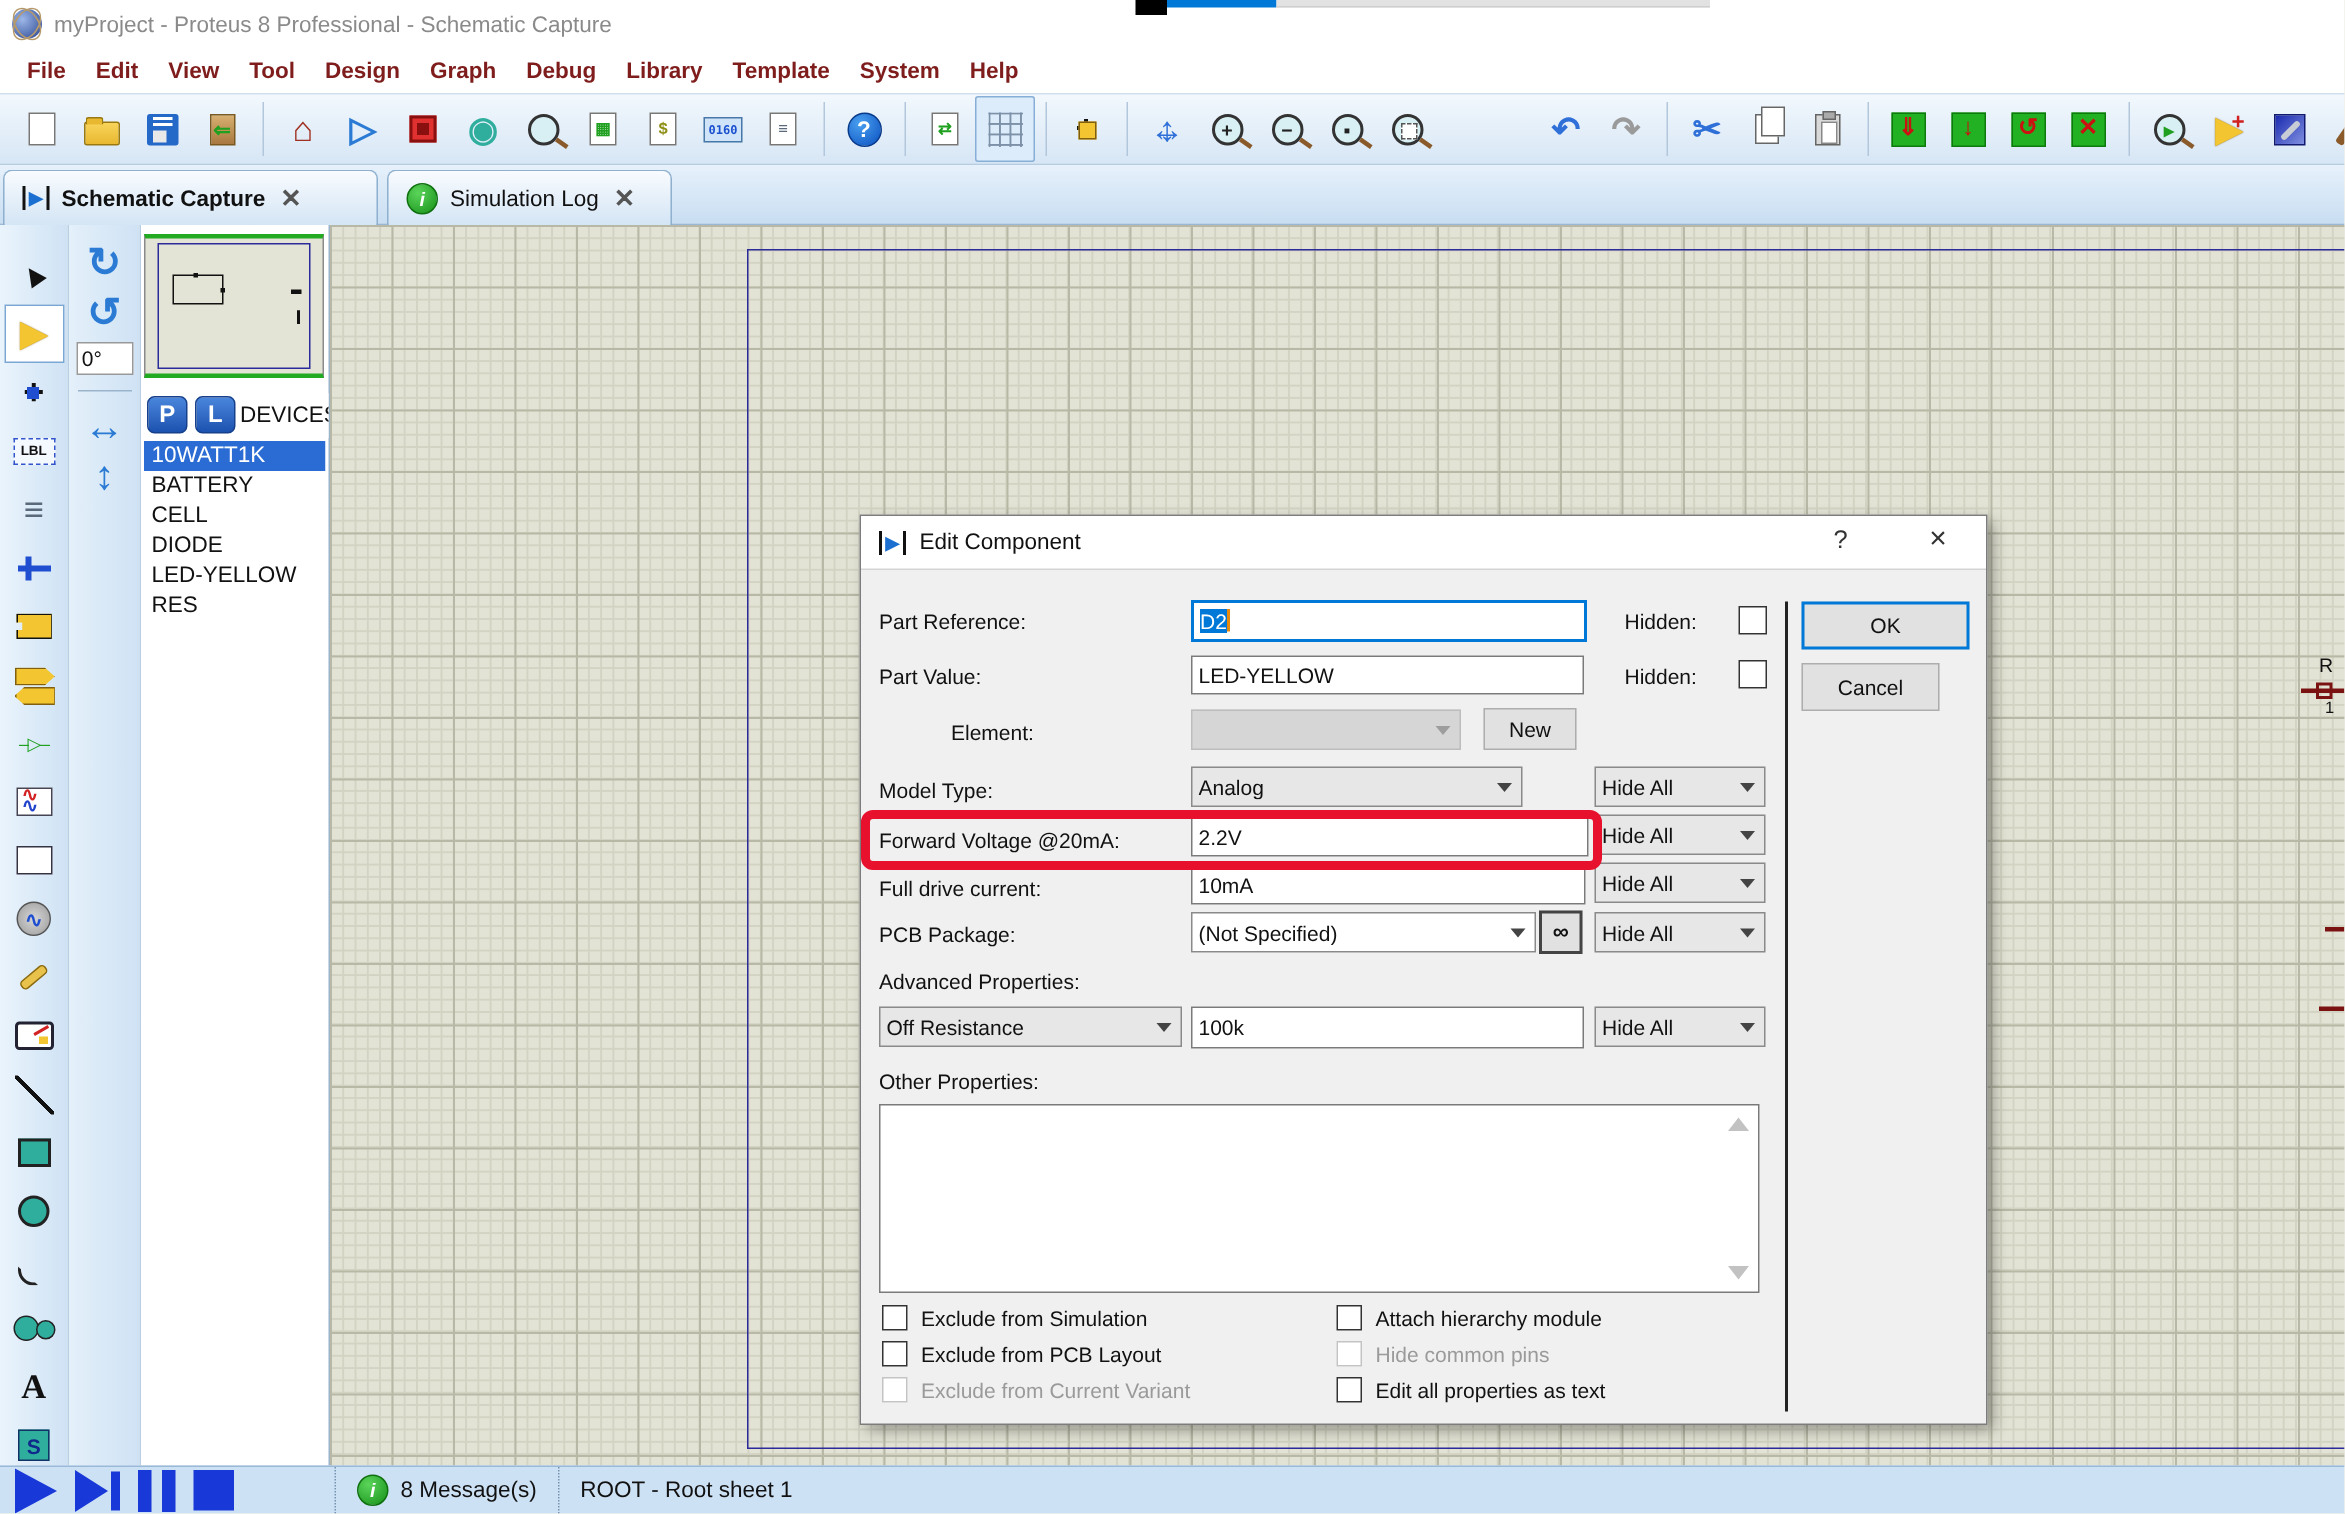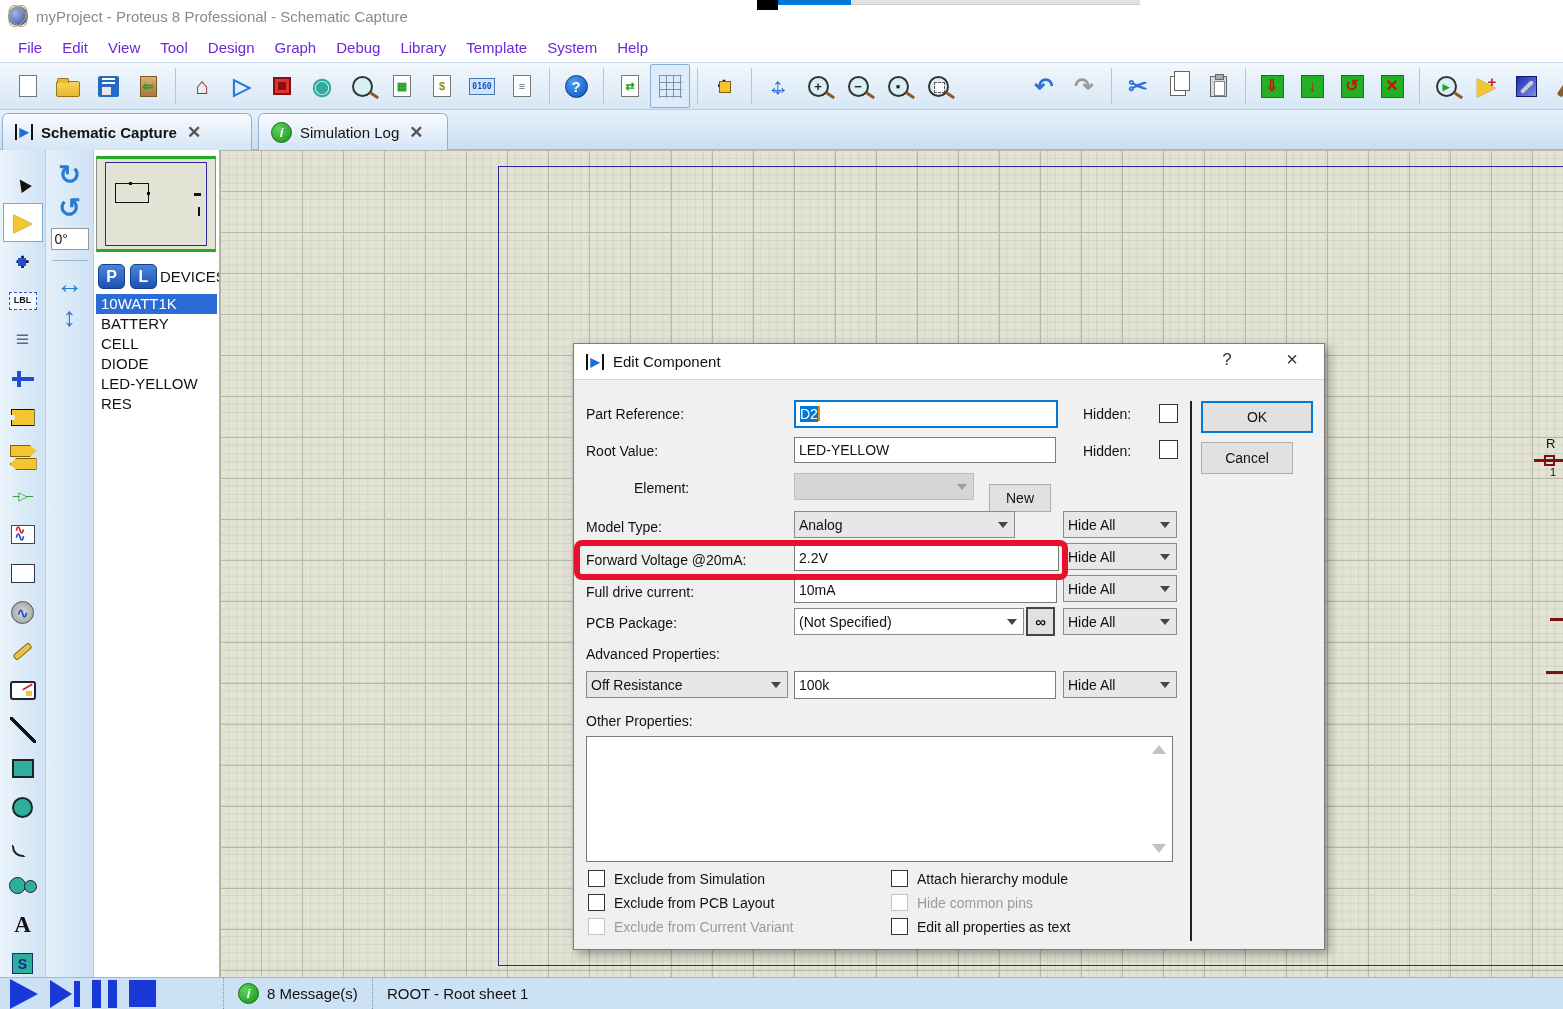--- a/index.html
+++ b/index.html
@@ -11,21 +11,21 @@
   .strip-blue  { position:absolute; left:778px; top:0; width:73px; height:5px;  background:#0078d7; z-index:50; }
   .strip-gray  { position:absolute; left:851px; top:0; width:289px; height:5px; background:#e2e2e2; border-bottom:1px solid #cfcfcf; z-index:50; }
 
   
   .titlebar { position:absolute; left:0; top:0; width:100%; height:32px; background:#fff; display:flex; align-items:center; padding-left:8px; gap:8px; }
   .app-icon { width:20px; height:20px; border-radius:50%; background:radial-gradient(circle at 35% 35%, #9db7e8, #23408c); position:relative; flex:none; }
   .app-icon::before, .app-icon::after { content:""; position:absolute; inset:-2px 2px; border:1px solid #b89a6a; border-radius:50%; transform:rotate(35deg); }
   .app-icon::after { transform:rotate(-35deg); }
   .title-text { color:#8a8a8a; font-size:15px; }
   .menubar { position:absolute; left:0; top:32px; width:100%; height:30px; background:#fff; display:flex; align-items:center; padding-left:8px; }
-  .menu-item { padding:4px 10px; font-size:15px; color:#6d28d9; cursor:default; }
+  .menu-item { padding:4px 10px; font-size:15px; color:#7f1d1d; cursor:default;font-weight:bold; }
 
   
   .toolbar { position:absolute; left:0; top:62px; width:100%; height:48px; background:linear-gradient(#f2f8fd,#d7e6f5); border-top:1px solid #cddeee; border-bottom:1px solid #b6cce1; display:flex; align-items:center; padding-left:8px; overflow:hidden; }
   .tb-item { position:relative; width:40px; height:44px; flex:none; display:flex; align-items:center; justify-content:center; }
   .tb-item.wsep { width:14px; }
   .tb-item.gap { margin-left:66px; }
   .tb-item.sel { background:#dcecfb; border:1px solid #86aed6; border-radius:2px; }
   .g { display:flex; align-items:center; justify-content:center; font-size:18px; line-height:1; }
   .g2 { position:absolute; inset:0; display:flex; align-items:center; justify-content:center; font-size:20px; pointer-events:none; }
   .g2:empty { display:none; }
@@ -606,31 +606,31 @@
     <span class="dlg-help">?</span>
     <span class="dlg-close">×</span>
 
     <span class="dlg-label" style="top:62px;">Part Reference:</span>
     <div class="fld focus" style="left:220px; top:56px; width:264px;">
       <span class="sel-text">D2</span><span class="caret"></span>
     </div>
     <span class="dlg-label" style="left:509px; top:62px;">Hidden:</span>
     <span class="cb" style="position:absolute; left:585px; top:60px; width:19px; height:19px;"></span>
 
-    <span class="dlg-label" style="top:99px;">Root Value:</span>
+    <span class="dlg-label" style="top:99px;">Part Value:</span>
     <div class="fld" style="left:220px; top:93px; width:262px;">LED-YELLOW</div>
     <span class="dlg-label" style="left:509px; top:99px;">Hidden:</span>
     <span class="cb" style="position:absolute; left:585px; top:96px; width:19px; height:19px;"></span>
 
     <span class="dlg-label" style="top:136px;margin-left:48px;">Element:</span>
     <div class="combo disabled" style="left:220px; top:129px; width:180px;">
       <span class="ct"></span>
         <span class="chev"></span>
     </div>
-    <div class="btn" style="left:415px; top:128px; width:62px; height:28px;margin-top:12px;">New</div>
+    <div class="btn" style="left:415px; top:128px; width:62px; height:28px;">New</div>
 
     <span class="dlg-label" style="top:175px;">Model Type:</span>
     <div class="combo" style="left:220px; top:167px; width:221px;">
       <span class="ct">Analog</span>
         <span class="chev"></span>
     </div>
     <div class="combo" style="left:489px; top:167px; width:114px;">
       <span class="ct">Hide All</span>
         <span class="chev"></span>
     </div>

